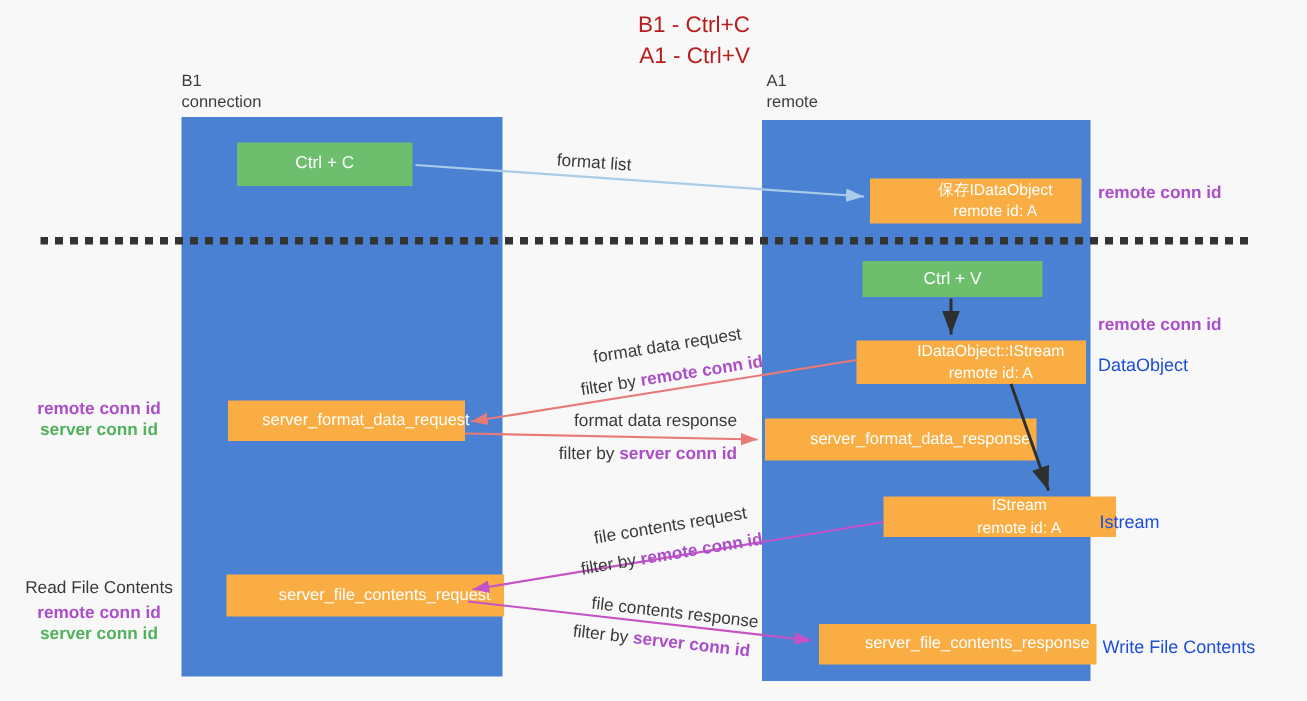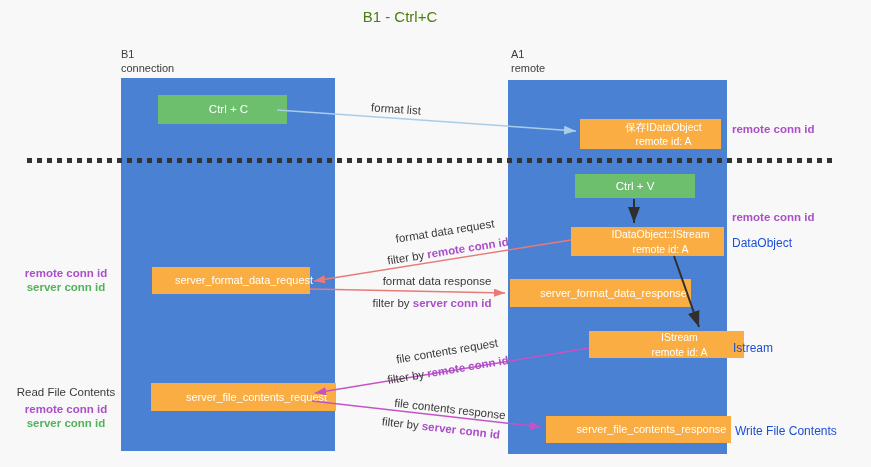--- a/index.html
+++ b/index.html
@@ -2,21 +2,21 @@
 <html><head>
 <meta charset="utf-8">
 <style>
   html,body { margin:0; padding:0; background:#f8f8f8; }
   .canvas {
     position:relative; width:871px; height:467px; overflow:hidden;
     background:#f8f8f8; font-family:"Liberation Sans", sans-serif;
   }
   .title {
     position:absolute; left:300px; top:6px; width:200px;
-    text-align:center; font-size:15px; line-height:1.4; color:#4d7c0f;
+    text-align:right; font-size:15px; line-height:1.4; color:#b91c1c;
   }
   .lane { position:absolute; background:#4a81d3; }
   .lane-b1 { left:121px; top:78px; width:214px; height:373px; }
   .lane-a1 { left:508px; top:80px; width:219px; height:374px; }
   .lane-header {
     position:absolute; font-size:11px; line-height:1.25;
     color:#3d3d3d; width:214px;
   }
   .hdr-b1 { left:121px; top:48px; }
   .hdr-a1 { left:511px; top:48px; width:219px; }
@@ -47,37 +47,38 @@
   }
   .left-block .plain { font-weight:normal; color:#3a3a3a; }
 </style>
 </head>
 <body>
 
 <div class="canvas">
 
   <div class="title">
     <div>B1 - Ctrl+C</div>
+    <div>A1 - Ctrl+V</div>
   </div>
 
   <div class="lane-header hdr-b1">
     <div>B1</div>
     <div>connection</div>
   </div>
   <div class="lane-header hdr-a1">
     <div>A1</div>
     <div>remote</div>
   </div>
 
   <div class="lane lane-b1"></div>
   <div class="lane lane-a1"></div>
 
   <div class="dash"></div>
 
-  <div class="node green" style="left:158px;top:95px;width:117px;height:29px;padding-left:12px;">
+  <div class="node green" style="left:158px;top:95px;width:117px;height:29px;">
     <span>Ctrl + C</span>
   </div>
 
   <div class="node orange two-line" style="left:580px;top:119px;width:115px;height:30px;">
     <span>保存IDataObject</span>
     <span>remote id: A</span>
   </div>
 
   <div class="node green" style="left:575px;top:174px;width:120px;height:24px;">
     <span>Ctrl + V</span>

